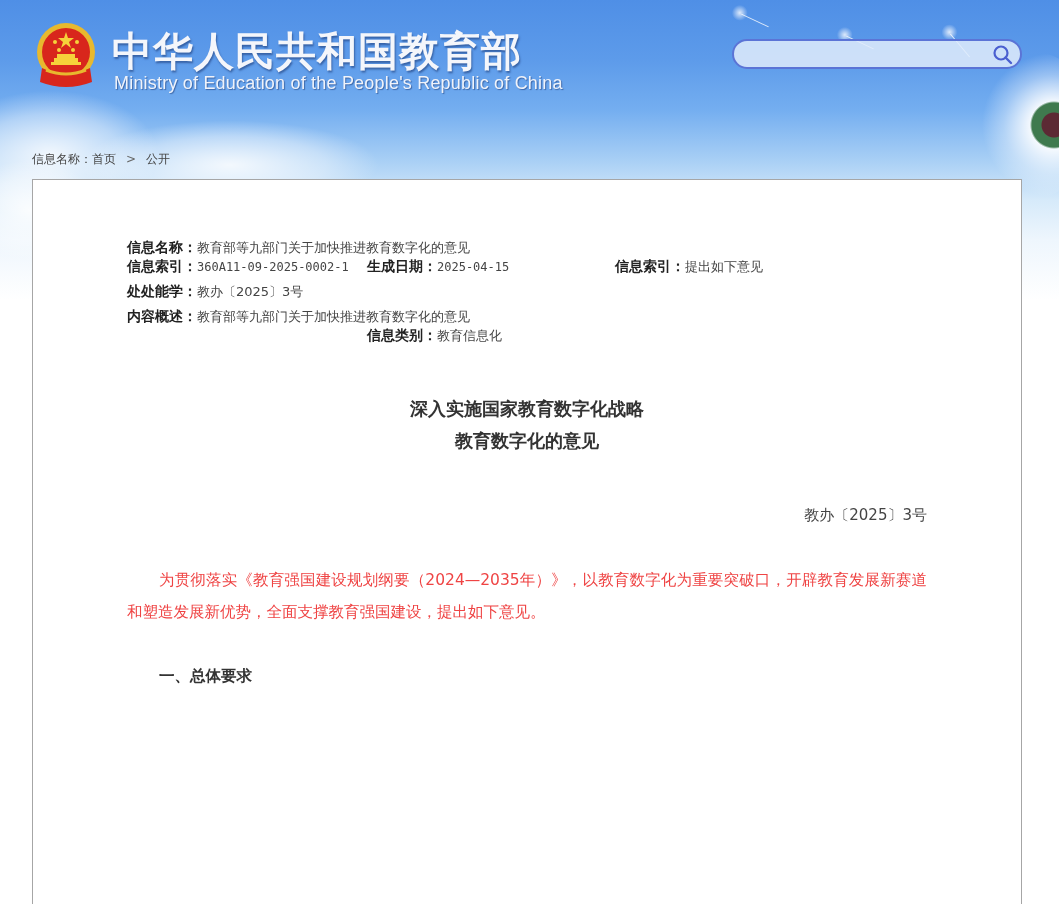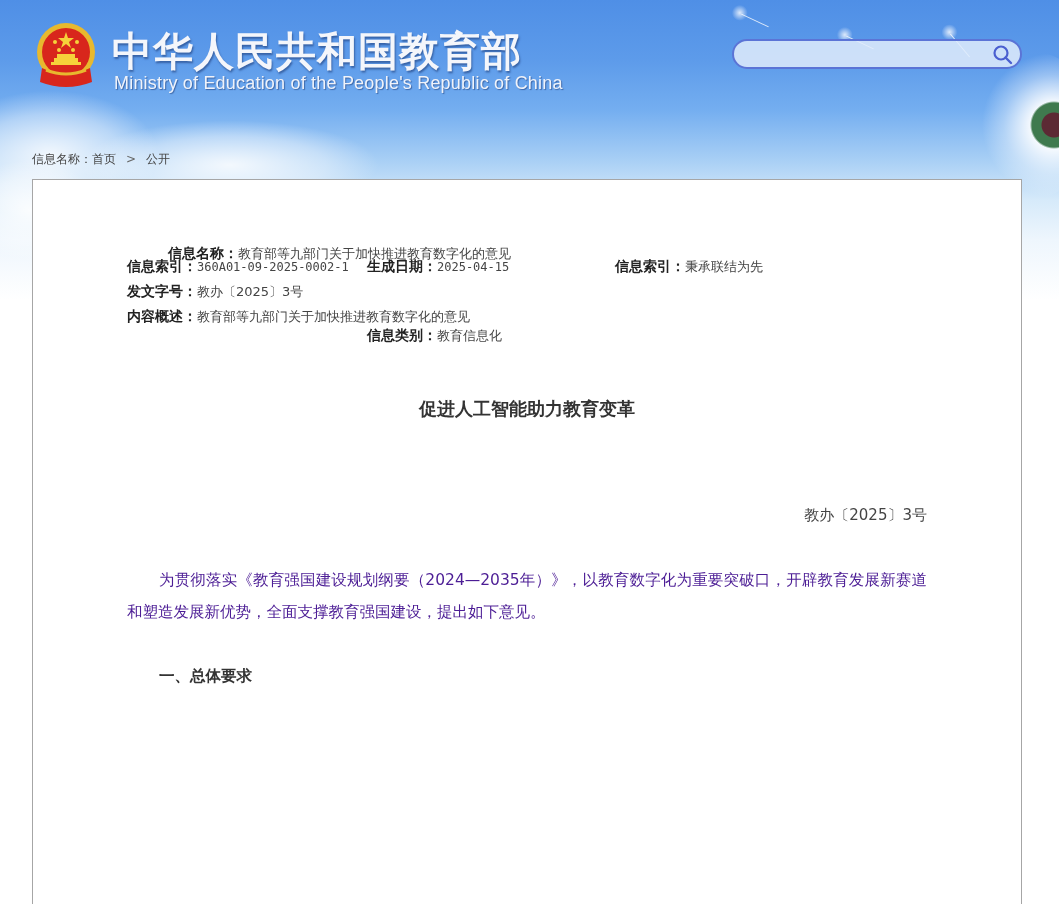--- a/index.html
+++ b/index.html
@@ -55,21 +55,21 @@
   .meta-label { font-weight: bold; color: #222; font-size: 14px; }
   .meta-val { color: #444; font-size: 13px; }
   .meta-val.mono { font-family: "DejaVu Sans Mono", monospace; font-size: 12px; }
 
   .doc-title {
     position: absolute; left: 0; width: 100%; top: 213px; text-align: center;
     font-size: 18px; font-weight: bold; color: #333; line-height: 32px;
   }
   .doc-number { position: absolute; right: 94px; top: 326px; font-size: 15px; color: #444; }
   .para {
-    position: absolute; left: 94px; width: 800px; font-size: 15.5px; color: #4c1d95; line-height: 32px;
+    position: absolute; left: 94px; width: 800px; font-size: 15.5px; color: #ef4444; line-height: 32px;
     text-indent: 32px; text-align: justify;
   }
   .heading { position: absolute; left: 126px; font-size: 15.5px; font-weight: bold; color: #333; }
 </style>
 </head>
 <body>
 
 <div class="cloud" style="left:-60px;top:90px;width:220px;height:130px;"></div>
 <div class="cloud" style="left:80px;top:120px;width:300px;height:90px;"></div>
 <div class="cloud" style="left:-40px;top:160px;width:140px;height:100px;"></div>
@@ -104,45 +104,46 @@
     </svg>
   </div>
 </div>
 
 <div class="breadcrumb">
   <span>信息名称：</span><span>首页</span><span class="sep">&gt;</span><span>公开</span>
 </div>
 
 <div class="content-box">
   <div class="meta">
-    <div class="meta-row" style="left:0;top:12px;margin-left:41px;">
+    <div class="meta-row" style="left:0;top:6px;">
       <span class="meta-label">信息名称：</span><span class="meta-val">教育部等九部门关于加快推进教育数字化的意见</span>
     </div>
     <div class="meta-row" style="left:0;top:25px;">
-      <span class="meta-label">信息索引：</span><span class="meta-val mono">360A01-09-2025-0002-1</span>
+      <span class="meta-label">信息索引：</span><span class="meta-val mono">360A11-09-2025-0002-1</span>
     </div>
     <div class="meta-row" style="left:240px;top:25px;">
       <span class="meta-label">生成日期：</span><span class="meta-val mono">2025-04-15</span>
     </div>
     <div class="meta-row" style="left:488px;top:25px;">
-      <span class="meta-label">信息索引：</span><span class="meta-val">秉承联结为先</span>
+      <span class="meta-label">信息索引：</span><span class="meta-val">提出如下意见</span>
     </div>
     <div class="meta-row" style="left:0;top:50px;">
-      <span class="meta-label">发文字号：</span><span class="meta-val">教办〔2025〕3号</span>
+      <span class="meta-label">处处能学：</span><span class="meta-val">教办〔2025〕3号</span>
     </div>
     <div class="meta-row" style="left:240px;top:50px;margin-top:44px;">
       <span class="meta-label">信息类别：</span><span class="meta-val">教育信息化</span>
     </div>
     <div class="meta-row" style="left:0;top:75px;">
       <span class="meta-label">内容概述：</span><span class="meta-val">教育部等九部门关于加快推进教育数字化的意见</span>
     </div>
   </div>
 
   <div class="doc-title">
-    <div>促进人工智能助力教育变革</div>
+    <div>深入实施国家教育数字化战略</div>
+    <div>教育数字化的意见</div>
   </div>
 
   <div class="doc-number">教办〔2025〕3号</div>
 
   <p class="para" style="top:384px;">为贯彻落实《教育强国建设规划纲要（2024—2035年）》，以教育数字化为重要突破口，开辟教育发展新赛道和塑造发展新优势，全面支撑教育强国建设，提出如下意见。</p>
 
   <div class="heading" style="top:486px;">一、总体要求</div>
 
 </div>
 

